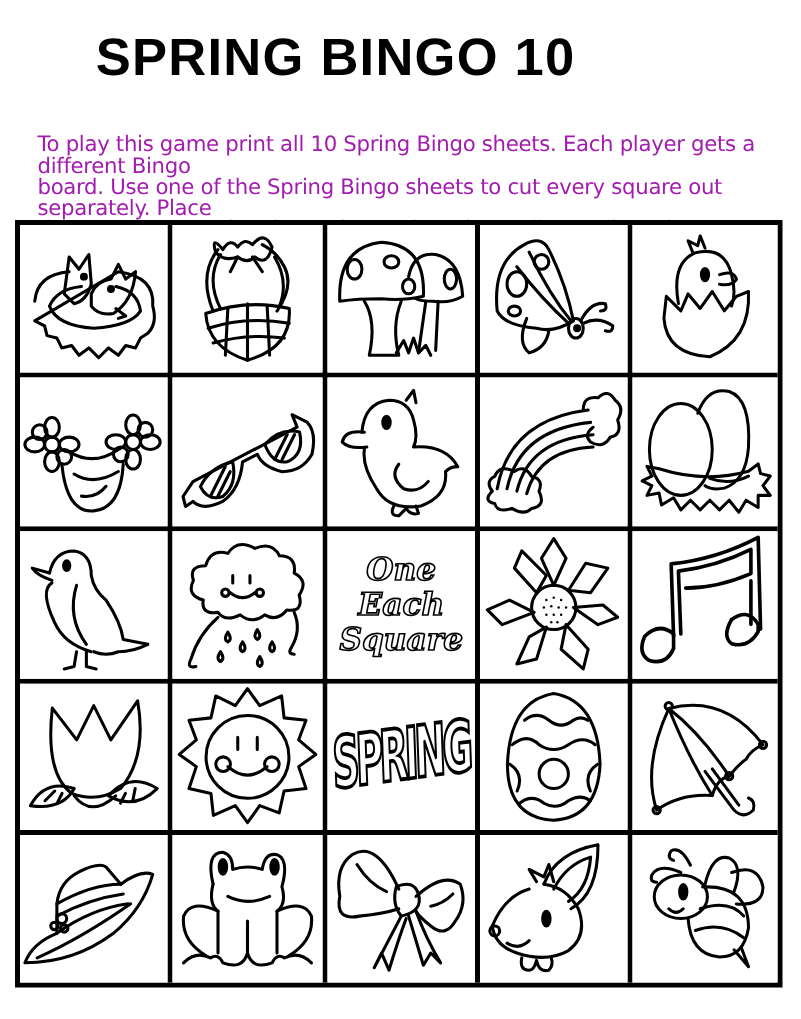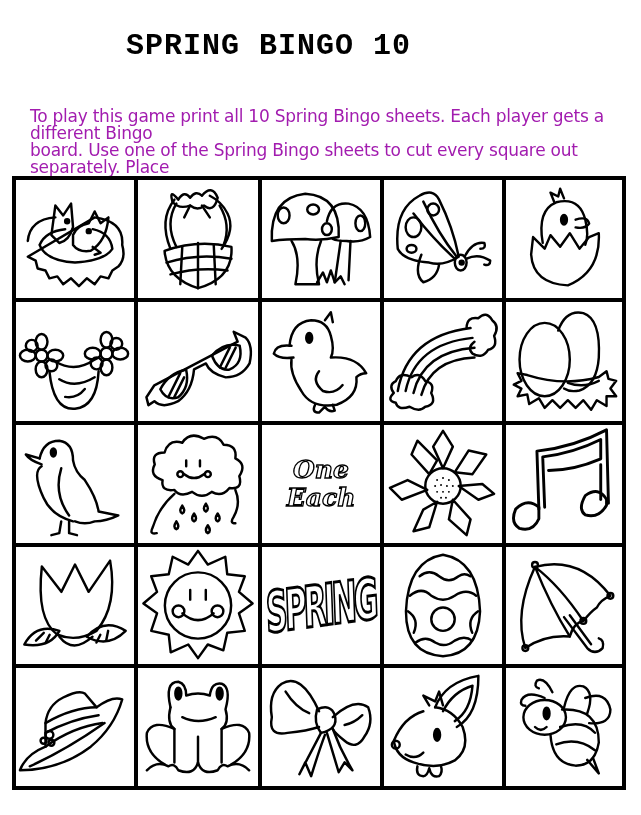--- a/index.html
+++ b/index.html
@@ -1,19 +1,19 @@
 <!DOCTYPE html>
 <html><head>
 <meta charset="utf-8">
 <style>
   html, body { margin: 0; padding: 0; background: #ffffff; }
   body { width: 641px; height: 815px; position: relative; overflow: hidden; font-family: "DejaVu Sans", sans-serif; color: #000; }
   .title {
     position: absolute; left: 0; top: 20px; width: 537px; text-align: center;
-    font-family: Liberation Mono, monospace; font-weight: bold; font-size: 30px;
+    font-family: Liberation Sans, sans-serif; font-weight: bold; font-size: 42px;
     letter-spacing: 1px; line-height: 52px; color: #000;
   }
   .instructions {
     position: absolute; left: 30px; top: 72px; width: 600px;
     font-family: "DejaVu Sans", sans-serif; font-size: 17px; line-height: 17px; color: #a21caf;
     letter-spacing: -0.25px; white-space: pre-line; margin-top: 36px;
   }
   .board {
     position: absolute; left: 12px; top: 176px; width: 614px; height: 614px;
     border: 4px solid #000; box-sizing: border-box; background: #fff;
@@ -198,20 +198,21 @@
       <path d="M68 80 Q64 86 68 88 Q72 86 68 80 Z"></path>
       <path d="M80 90 Q76 96 80 98 Q84 96 80 90 Z"></path>
       <path d="M38 98 Q34 104 38 106 Q42 104 38 98 Z"></path>
       <path d="M70 102 Q66 108 70 110 Q74 108 70 102 Z"></path>
     </svg>
   </div>
   <div class="cell" style="left:246px;top:245px;width:118px;height:118px">
     <div class="free-text">
       <div>One</div>
       <div>Each</div>
+      <div>Square</div>
     </div>
   </div>
   <div class="cell" style="left:368px;top:245px;width:118px;height:118px">
     <svg viewBox="0 0 120 120" fill="none" stroke="#000" stroke-width="2.5" stroke-linejoin="round" stroke-linecap="round">
       <path d="M60 44 L50 22 L60 6 L70 22 Z"></path>
       <path d="M72 48 L86 26 L104 30 L90 50 Z"></path>
       <path d="M76 62 L100 60 L112 70 L96 76 Z"></path>
       <path d="M70 76 L88 96 L84 112 L66 96 Z"></path>
       <path d="M54 78 L46 104 L30 108 L40 86 Z"></path>
       <path d="M44 66 L18 76 L6 64 L24 56 Z"></path>

